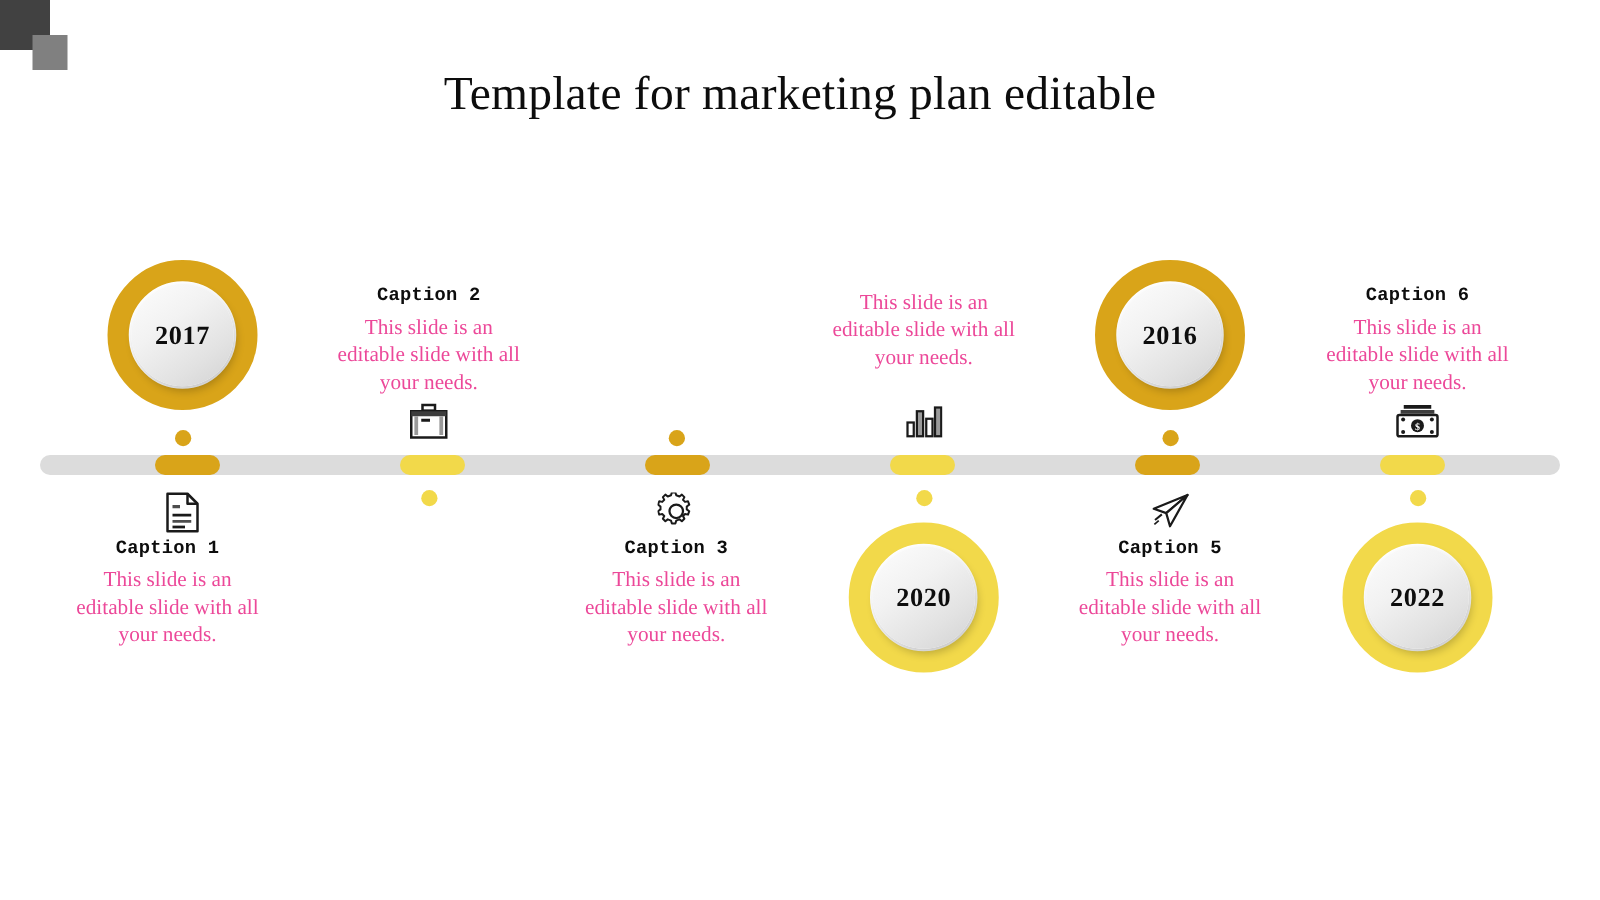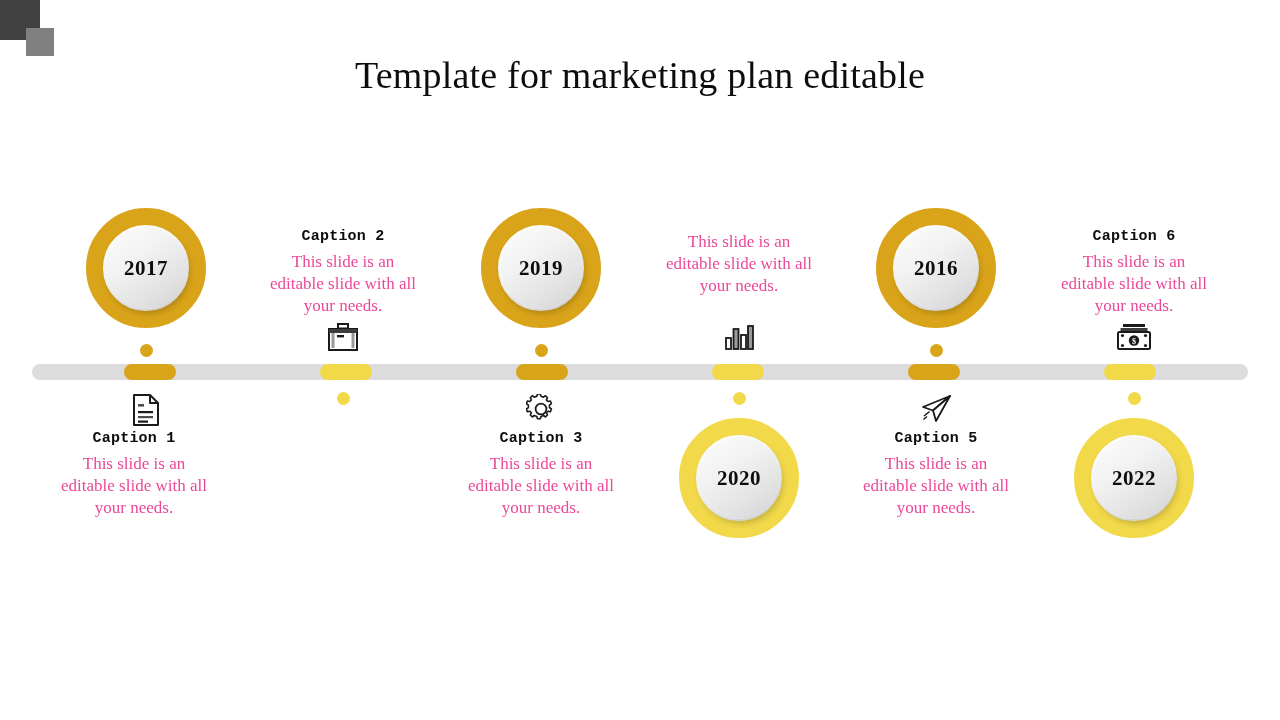--- a/index.html
+++ b/index.html
@@ -193,26 +193,20 @@
     <rect x="24.5" y="11" width="3" height="15" fill="#9a9a9a"></rect>
     <rect x="10" y="13" width="7" height="2.4" fill="#1a1a1a"></rect>
   </svg>
 </div>
 <div class="caption-block" style="left:233px; top:228px;">
   <p class="caption-title">Caption 2</p>
   <p class="caption-body">This slide is an editable slide with all your needs.</p>
 </div>
 
 <div class="node" style="left:431px; top:208px;">
-  <div class="ring-wrap">
-    <div class="ring" style="border: 17px solid rgb(217, 164, 25);"></div>
-    <div class="ring-inner">
-      <span class="year-label">2019</span>
-    </div>
-  </div>
   <div class="connector-dot" style="top: 136px; background: rgb(217, 164, 25);"></div>
 </div>
 <div class="icon-holder" style="left:431px; top:394px;">
   <svg width="30" height="30" viewBox="0 0 30 30">
     <path d="M15 2.2 l2.6 1.0 1.9 -1.5 2.0 2.0 -1.1 2.2 1.6 1.6 2.4 -0.5 1.0 2.7 -2.0 1.5 0 2.3 2.0 1.5 -1.0 2.7 -2.4 -0.5 -1.6 1.6 1.1 2.2 -2.0 2.0 -1.9 -1.5 -2.6 1.0 -0.7 2.3 -2.8 0 -0.7 -2.3 -2.6 -1.0 -1.9 1.5 -2.0 -2.0 1.1 -2.2 -1.6 -1.6 -2.4 0.5 -1.0 -2.7 2.0 -1.5 0 -2.3 -2.0 -1.5 1.0 -2.7 2.4 0.5 1.6 -1.6 -1.1 -2.2 2.0 -2.0 1.9 1.5 2.6 -1.0 0.7 -2.3 2.8 0 z" fill="#ffffff" stroke="#1a1a1a" stroke-width="1.6" stroke-linejoin="round"></path>
     <circle cx="15" cy="15" r="5.4" fill="#ffffff" stroke="#1a1a1a" stroke-width="1.8"></circle>
   </svg>
 </div>
 <div class="caption-block" style="left:431px; top:430px;">
   <p class="caption-title">Caption 3</p>

